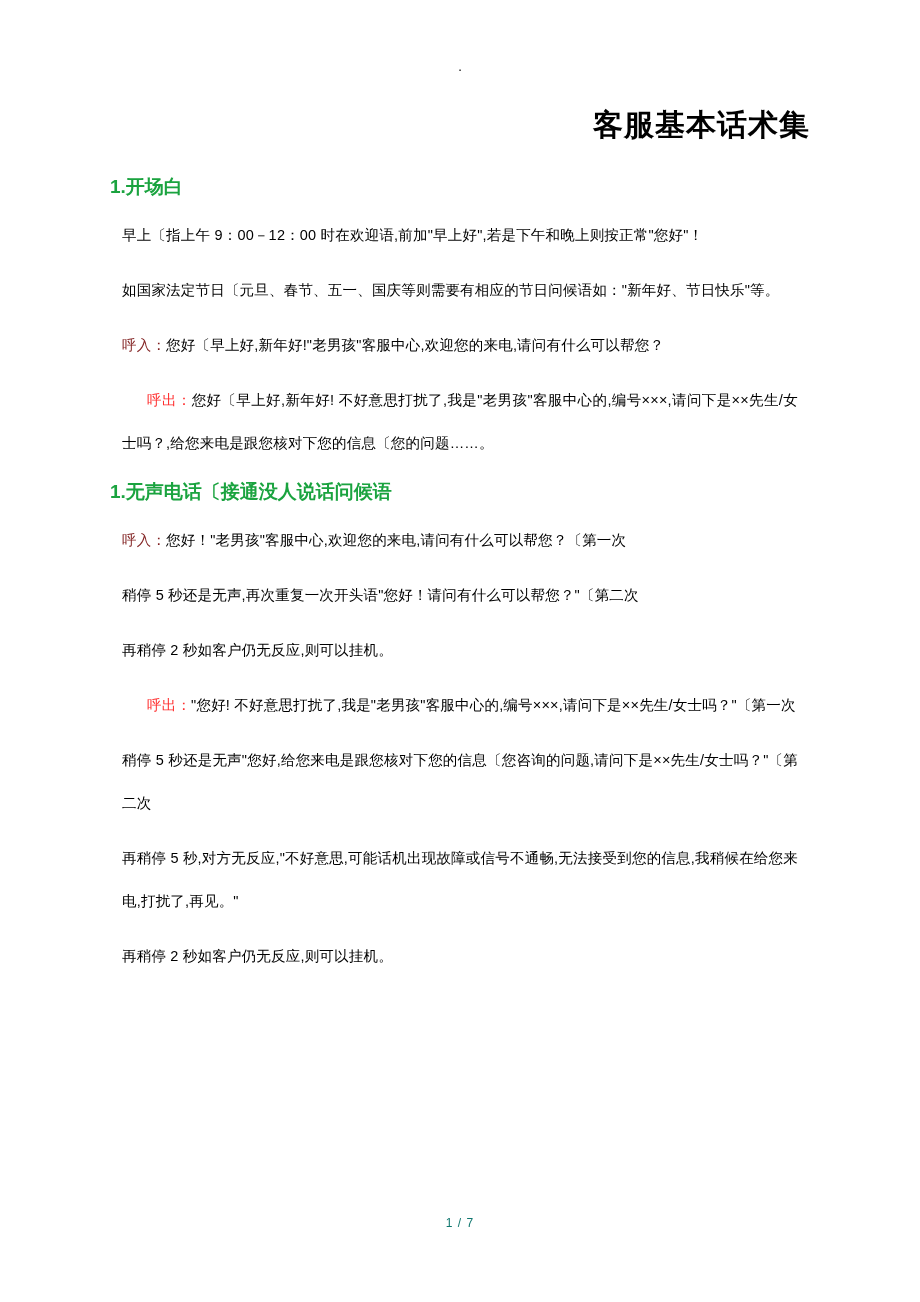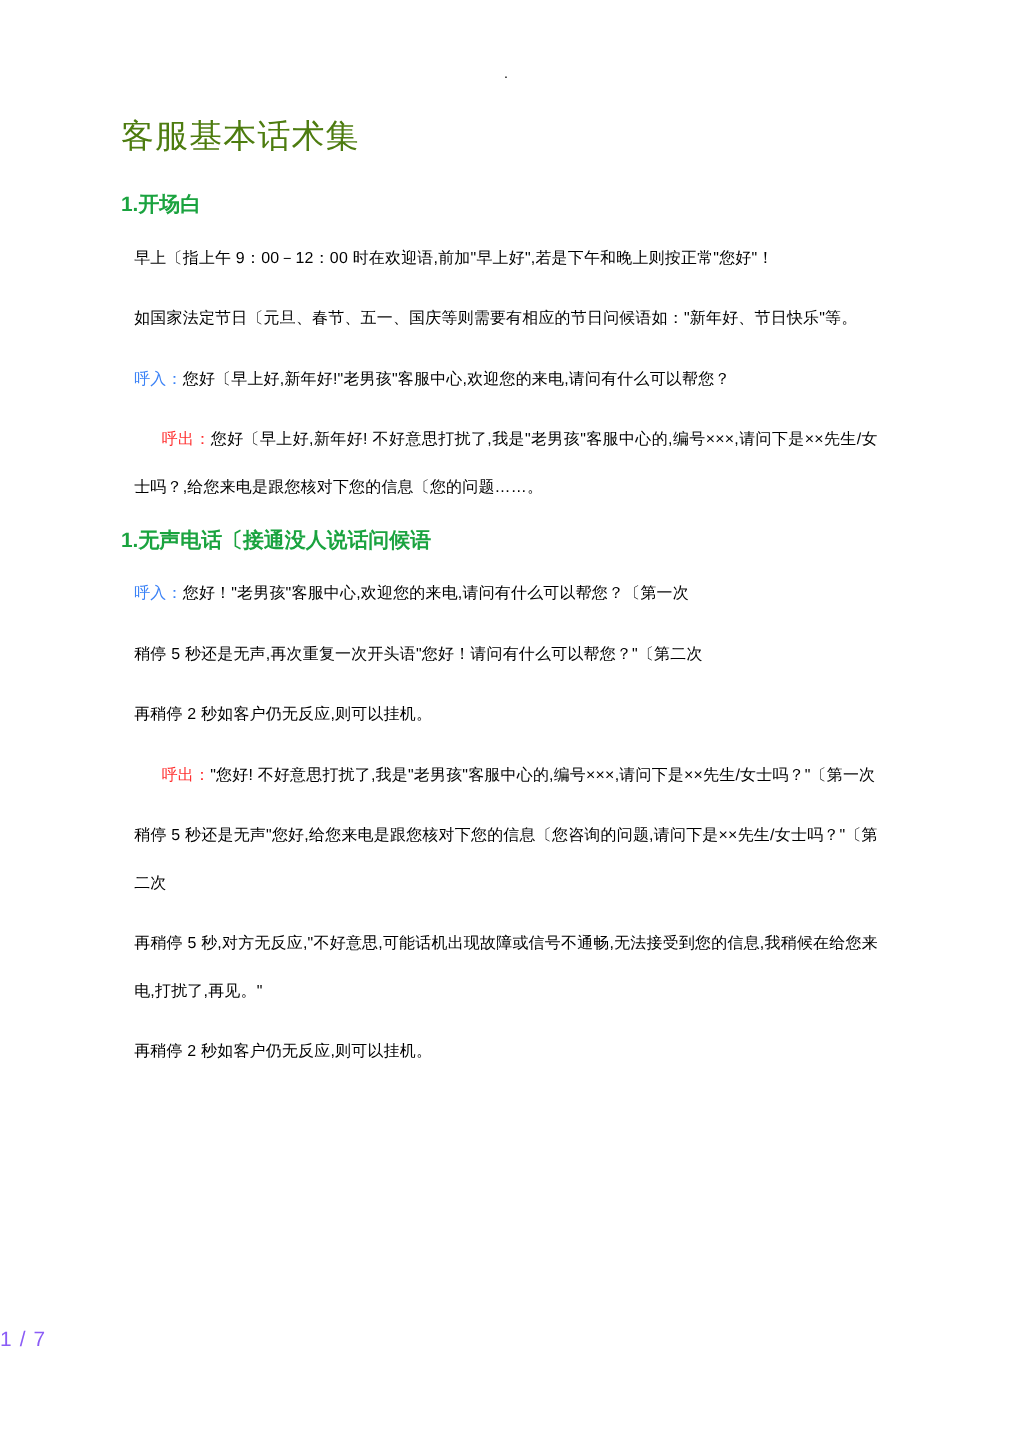--- a/index.html
+++ b/index.html
@@ -24,57 +24,58 @@
   }
   .top-dot {
     text-align: center;
     font-size: 13px;
     line-height: 14px;
     color: #000;
     height: 20px;
     margin-bottom: 24px;
   }
   .doc-title {
-    text-align: left;
+    text-align: right;
     font-size: 30px;
-    font-weight: normal;
+    font-weight: bold;
     line-height: 42px;
     letter-spacing: 1px;
     margin: 0 0 26px 0;
-    color: #4d7c0f;
+    color: #000000;
   }
   .section-heading {
     font-size: 19px;
     font-weight: bold;
     color: #1aa33f;
     line-height: 30px;
     margin: 0 0 10px 0;
   }
   p.body-line {
     font-size: 14.5px;
     line-height: 43px;
     margin: 12px;
     color: #000;
     letter-spacing: 0.2px;
     text-align: justify;
   }
   .label-in {
-    color: #3b82f6;
+    color: #7f1d1d;
   }
   .label-out {
     color: #ff2d2d;
     padding-left: 25px;
   }
   .footer {
     position: absolute;
     left: 0;
     right: 0;
     bottom: 72px;
-    font-size: 19px;
-    color: #8b5cf6;
+    text-align: center;
+    font-size: 12px;
+    color: #0f766e;
     letter-spacing: 1px;
   }
 </style>
 </head>
 <body>
 
 <div class="page">
 
   <div class="top-dot">.</div>
 

